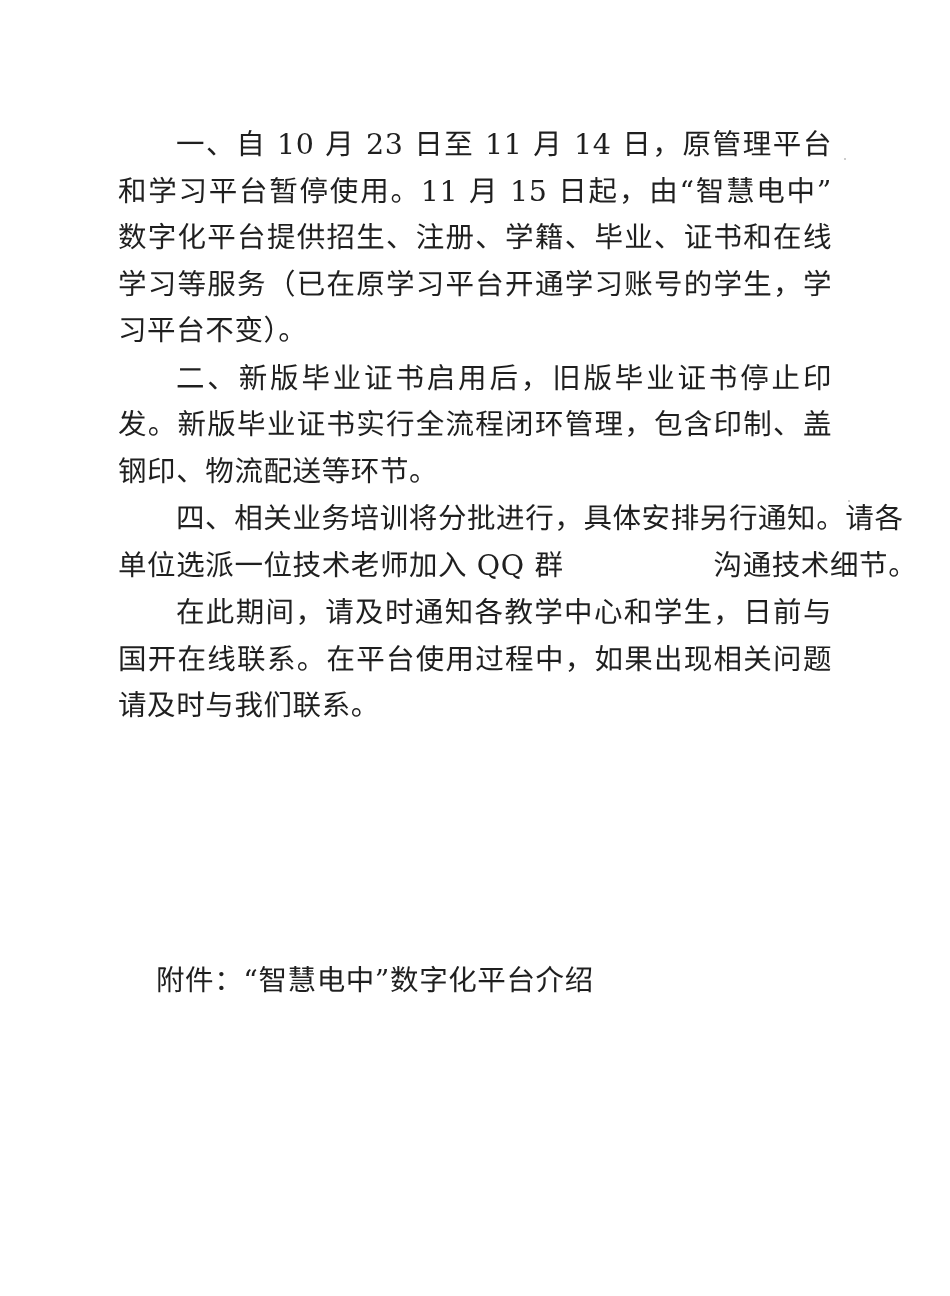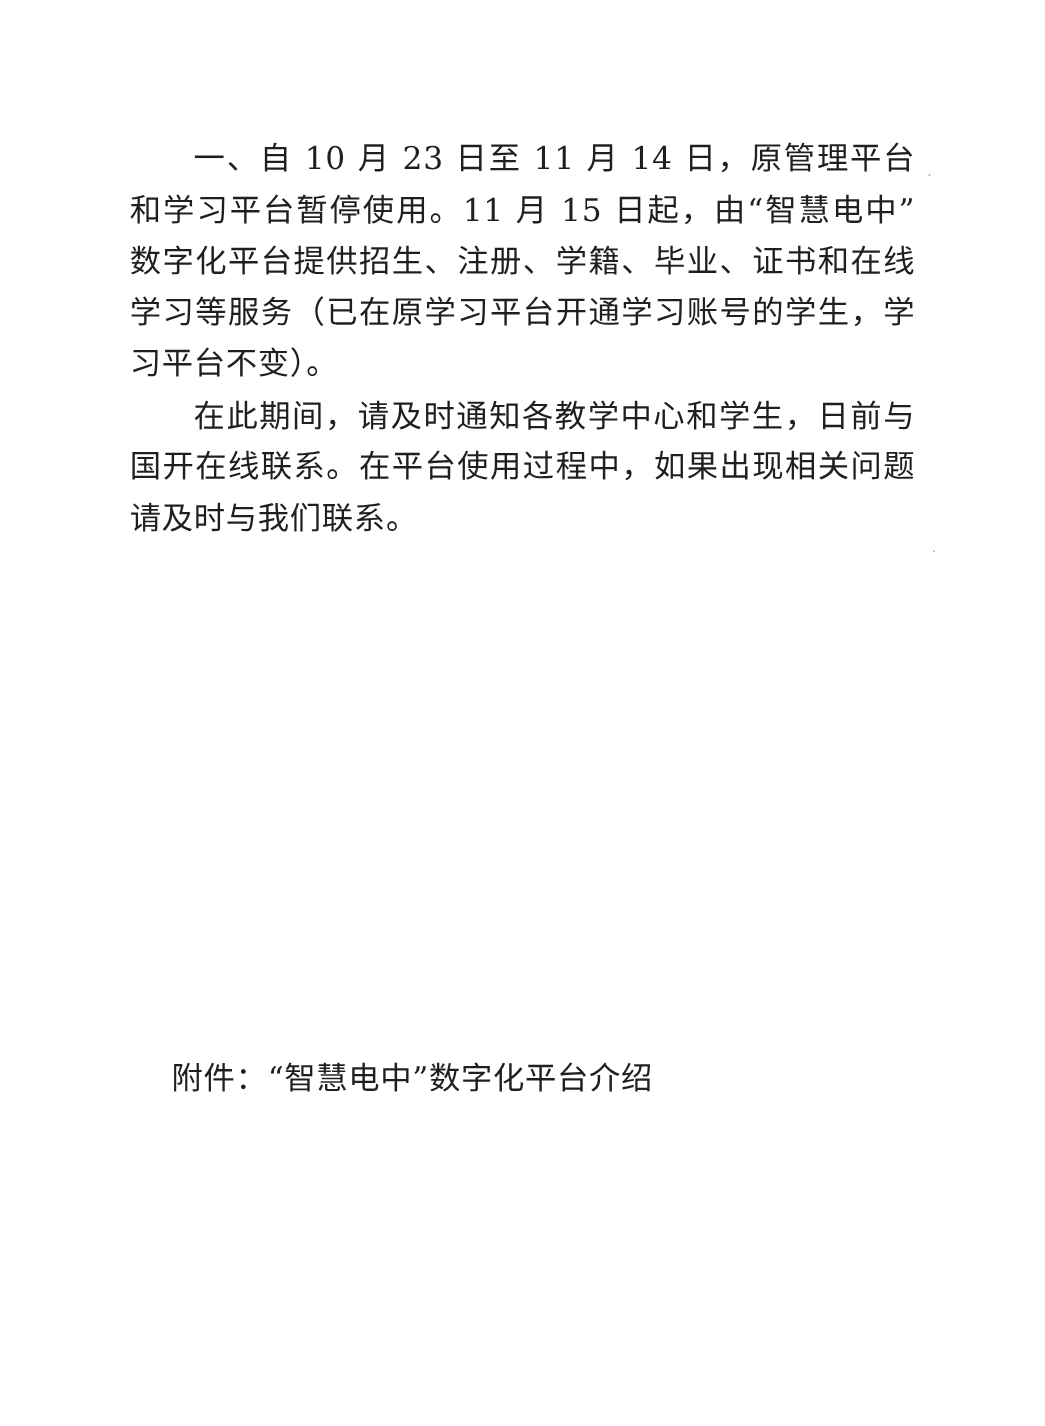--- a/index.html
+++ b/index.html
@@ -112,22 +112,27 @@
 </style>
 </head>
 <body>
 
 <div class="page">
 
   <div class="body-block">
 
     <p class="para p1">一、自 10 月 23 日至 11 月 14 日，原管理平台和学习平台暂停使用。11 月 15 日起，由“智慧电中”数字化平台提供招生、注册、学籍、毕业、证书和在线学习等服务（已在原学习平台开通学习账号的学生，学习平台不变）。</p>
 
+    <p class="para p2">二、新版毕业证书启用后，旧版毕业证书停止印发。新版毕业证书实行全流程闭环管理，包含印制、盖钢印、物流配送等环节。</p>
 
 
+    <div class="para-manual">
+      <span class="line line-indent">四、相关业务培训将分批进行，具体安排另行通知。请各</span>
+      <span class="line"><span>单位选派一位技术老师加入 QQ 群</span><span class="redacted-gap"></span><span>沟通技术细节。</span></span>
+    </div>
 
     <p class="para p2">在此期间，请及时通知各教学中心和学生，日前与国开在线联系。在平台使用过程中，如果出现相关问题请及时与我们联系。</p>
   </div>
 
   <div class="attachment">附件：“智慧电中”数字化平台介绍</div>
 
   <div class="seal">
     <svg viewBox="0 0 186 186" xmlns="http://www.w3.org/2000/svg">
       <defs>
         <path id="arcTop" d="M 27,93 A 66,66 0 0 1 159,93" fill="none"></path>

